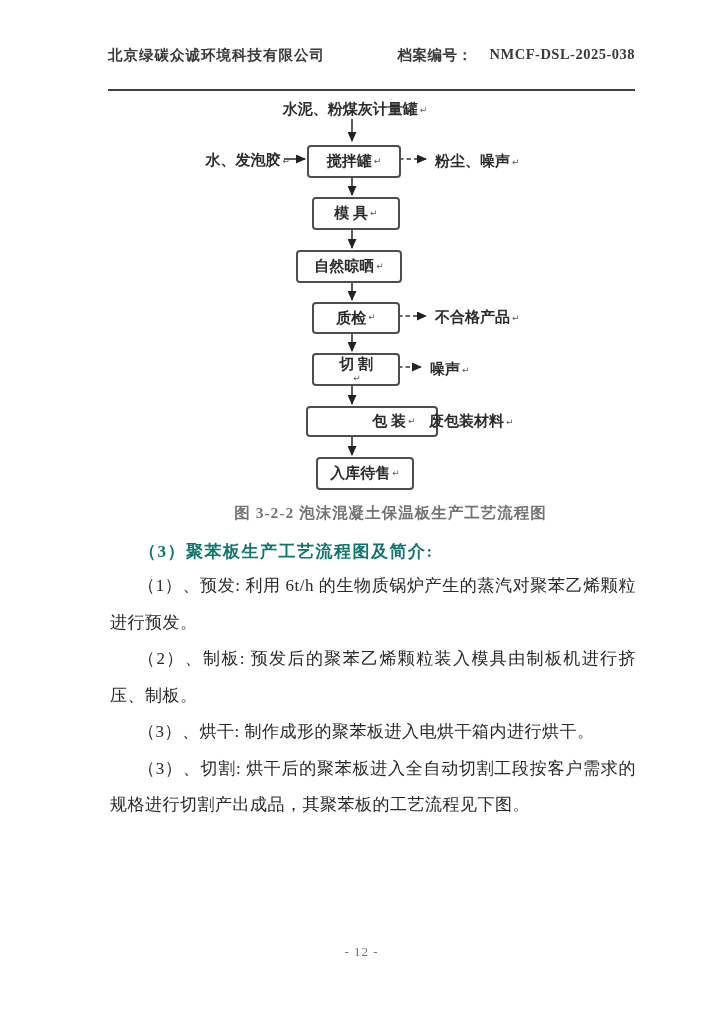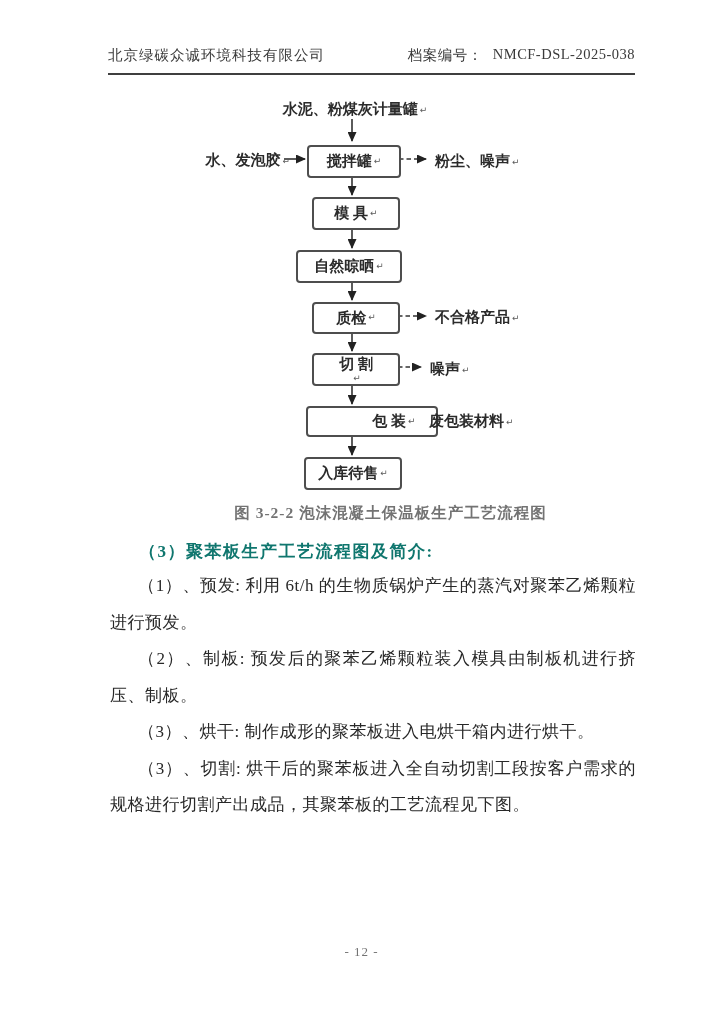--- a/index.html
+++ b/index.html
@@ -4,24 +4,24 @@
 <style>
   html,body{margin:0;padding:0;background:#fff;}
   .page{
     position:relative;width:723px;height:1024px;background:#ffffff;overflow:hidden;
     font-family:"Liberation Serif","DejaVu Serif",serif;color:#262626;
   }
   
   .header{
     position:absolute;left:108px;top:46px;width:527px;
     display:flex;justify-content:space-between;align-items:flex-end;
-    padding-bottom:8px;border-bottom:2px solid #3f3f3f;
-    font-weight:normal;font-size:14.5px;color:#3a3a3a;letter-spacing:1px;
+    padding-bottom:24px;border-bottom:2px solid #3f3f3f;
+    font-weight:bold;font-size:14.5px;color:#3a3a3a;letter-spacing:1px;
   }
-  .header .archive{display:flex;gap:10px;letter-spacing:0.5px;}
+  .header .archive{display:flex;gap:17px;letter-spacing:0.5px;}
   
   .fc{position:absolute;left:0;top:0;width:630px;height:1024px;}
   .fc-arrows{position:absolute;left:0;top:0;pointer-events:none;}
   .fc-box{
     position:absolute;border:2px solid #4e4e4e;border-radius:4px;background:#fff;
     display:flex;align-items:center;justify-content:center;
     font-weight:bold;font-size:15px;color:#2b2b2b;white-space:nowrap;
   }
   .fc-label{
     position:absolute;font-weight:bold;font-size:15px;color:#2b2b2b;white-space:nowrap;
@@ -108,21 +108,21 @@
         <span class="pm">↵</span>
     </div>
     <div class="fc-box" style="left:312px;top:353px;width:84px;height:29px;flex-direction:column;">
       <span>切 割</span>
         <span class="pm">↵</span>
     </div>
     <div class="fc-box" style="left:306px;top:406px;width:84px;height:27px;padding-left:44px;">
       <span>包 装</span>
         <span class="pm">↵</span>
     </div>
-    <div class="fc-box" style="left:304px;top:457px;width:94px;height:29px;">
+    <div class="fc-box" style="left:316px;top:457px;width:94px;height:29px;">
       <span>入库待售</span>
         <span class="pm">↵</span>
     </div>
 
     <div class="fc-label" style="left:435px;top:152px;">
       <span>粉尘、噪声</span><span class="pm">↵</span>
     </div>
     <div class="fc-label" style="left:435px;top:308px;">
       <span>不合格产品</span><span class="pm">↵</span>
     </div>

